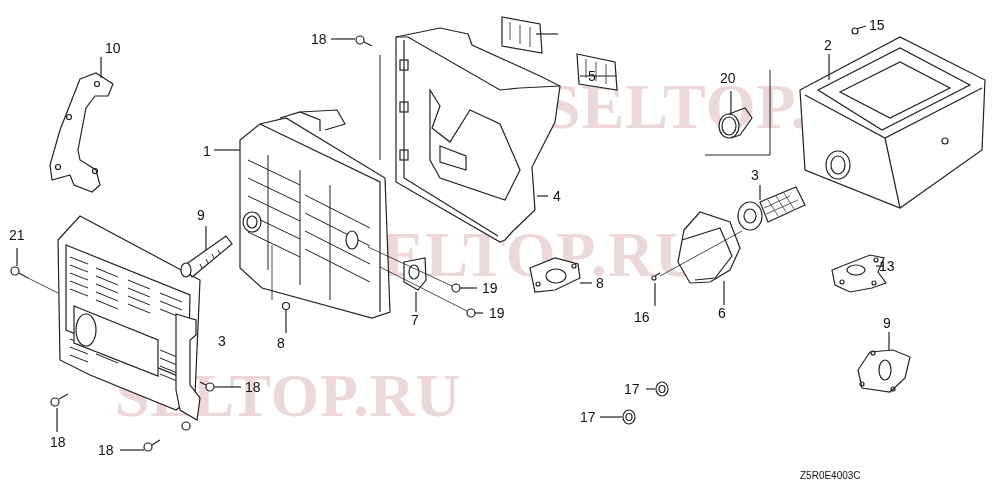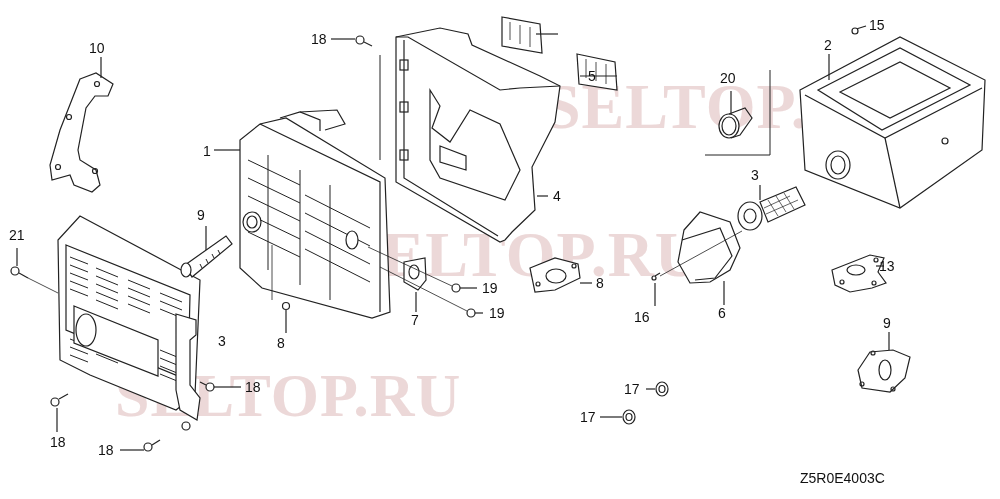--- a/index.html
+++ b/index.html
@@ -1,20 +1,20 @@
 <!DOCTYPE html>
 <html><head>
 <meta charset="utf-8">
 <style>
   html,body{margin:0;padding:0;background:#fff;}
   #stage{position:relative;width:1000px;height:499px;overflow:hidden;background:#fff;font-family:"Liberation Sans",sans-serif;}
   svg{position:absolute;left:0;top:0;}
   .lbl{position:absolute;font-size:14px;color:#111;line-height:14px;white-space:nowrap;}
   .wm{position:absolute;font-family:"Liberation Serif",serif;font-weight:bold;color:#e6cccc;opacity:.75;letter-spacing:1px;white-space:nowrap;}
-  .code{position:absolute;font-size:14px;color:#111;text-align:right;}
+  .code{position:absolute;font-size:10px;color:#111;text-align:right;}
 </style>
 </head>
 <body>
 
 <div id="stage">
 
   <div class="wm" style="left:545px;top:70px;font-size:64px;">SELTOP.RU</div>
   <div class="wm" style="left:345px;top:218px;font-size:64px;">SELTOP.RU</div>
   <div class="wm" style="left:115px;top:360px;font-size:62px;">SELTOP.RU</div>
 
@@ -209,21 +209,21 @@
   <span class="lbl" style="left:203px;top:144px;">1</span>
   <span class="lbl" style="left:824px;top:38px;">2</span>
   <span class="lbl" style="left:218px;top:334px;">3</span>
   <span class="lbl" style="left:553px;top:189px;">4</span>
   <span class="lbl" style="left:565px;top:27px;"></span>
   <span class="lbl" style="left:588px;top:69px;">5</span>
   <span class="lbl" style="left:718px;top:306px;">6</span>
   <span class="lbl" style="left:411px;top:313px;">7</span>
   <span class="lbl" style="left:596px;top:276px;">8</span>
   <span class="lbl" style="left:883px;top:316px;">9</span>
-  <span class="lbl" style="left:89px;top:41px;">10</span>
+  <span class="lbl" style="left:105px;top:41px;">10</span>
   <span class="lbl" style="left:197px;top:208px;">9</span>
   <span class="lbl" style="left:751px;top:168px;">3</span>
   <span class="lbl" style="left:879px;top:259px;text-align:right;">13</span>
   <span class="lbl" style="left:277px;top:336px;">8</span>
   <span class="lbl" style="left:869px;top:18px;">15</span>
   <span class="lbl" style="left:634px;top:310px;">16</span>
   <span class="lbl" style="left:624px;top:382px;">17</span>
   <span class="lbl" style="left:580px;top:410px;">17</span>
   <span class="lbl" style="left:311px;top:32px;">18</span>
   <span class="lbl" style="left:245px;top:380px;">18</span>

